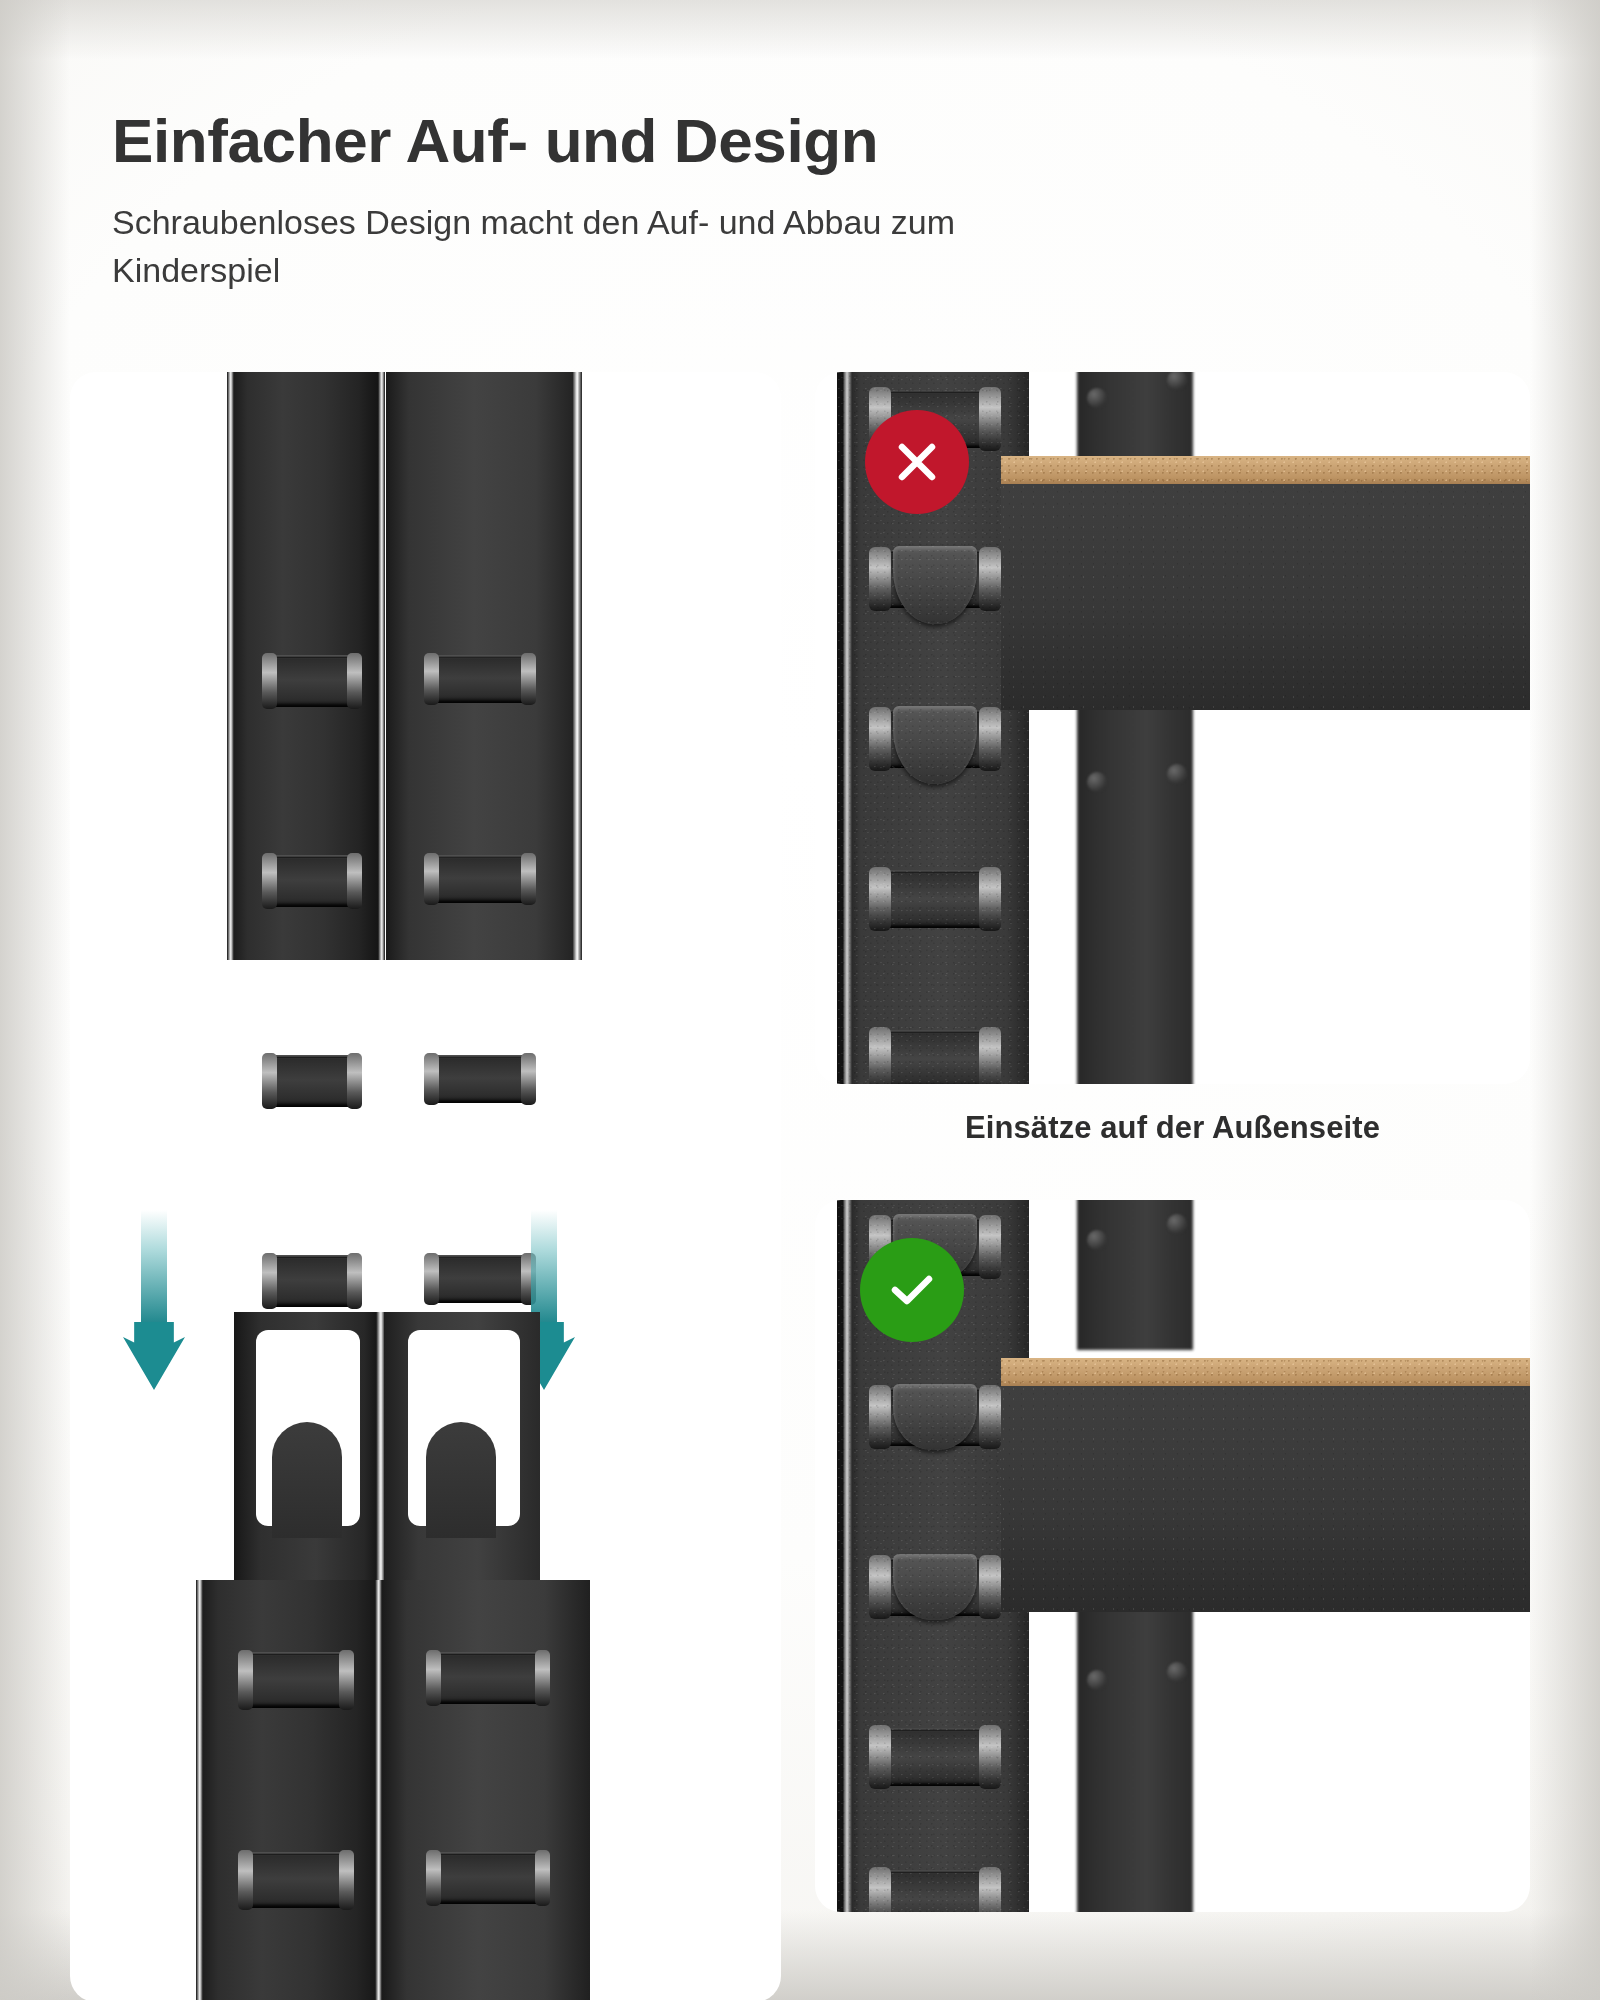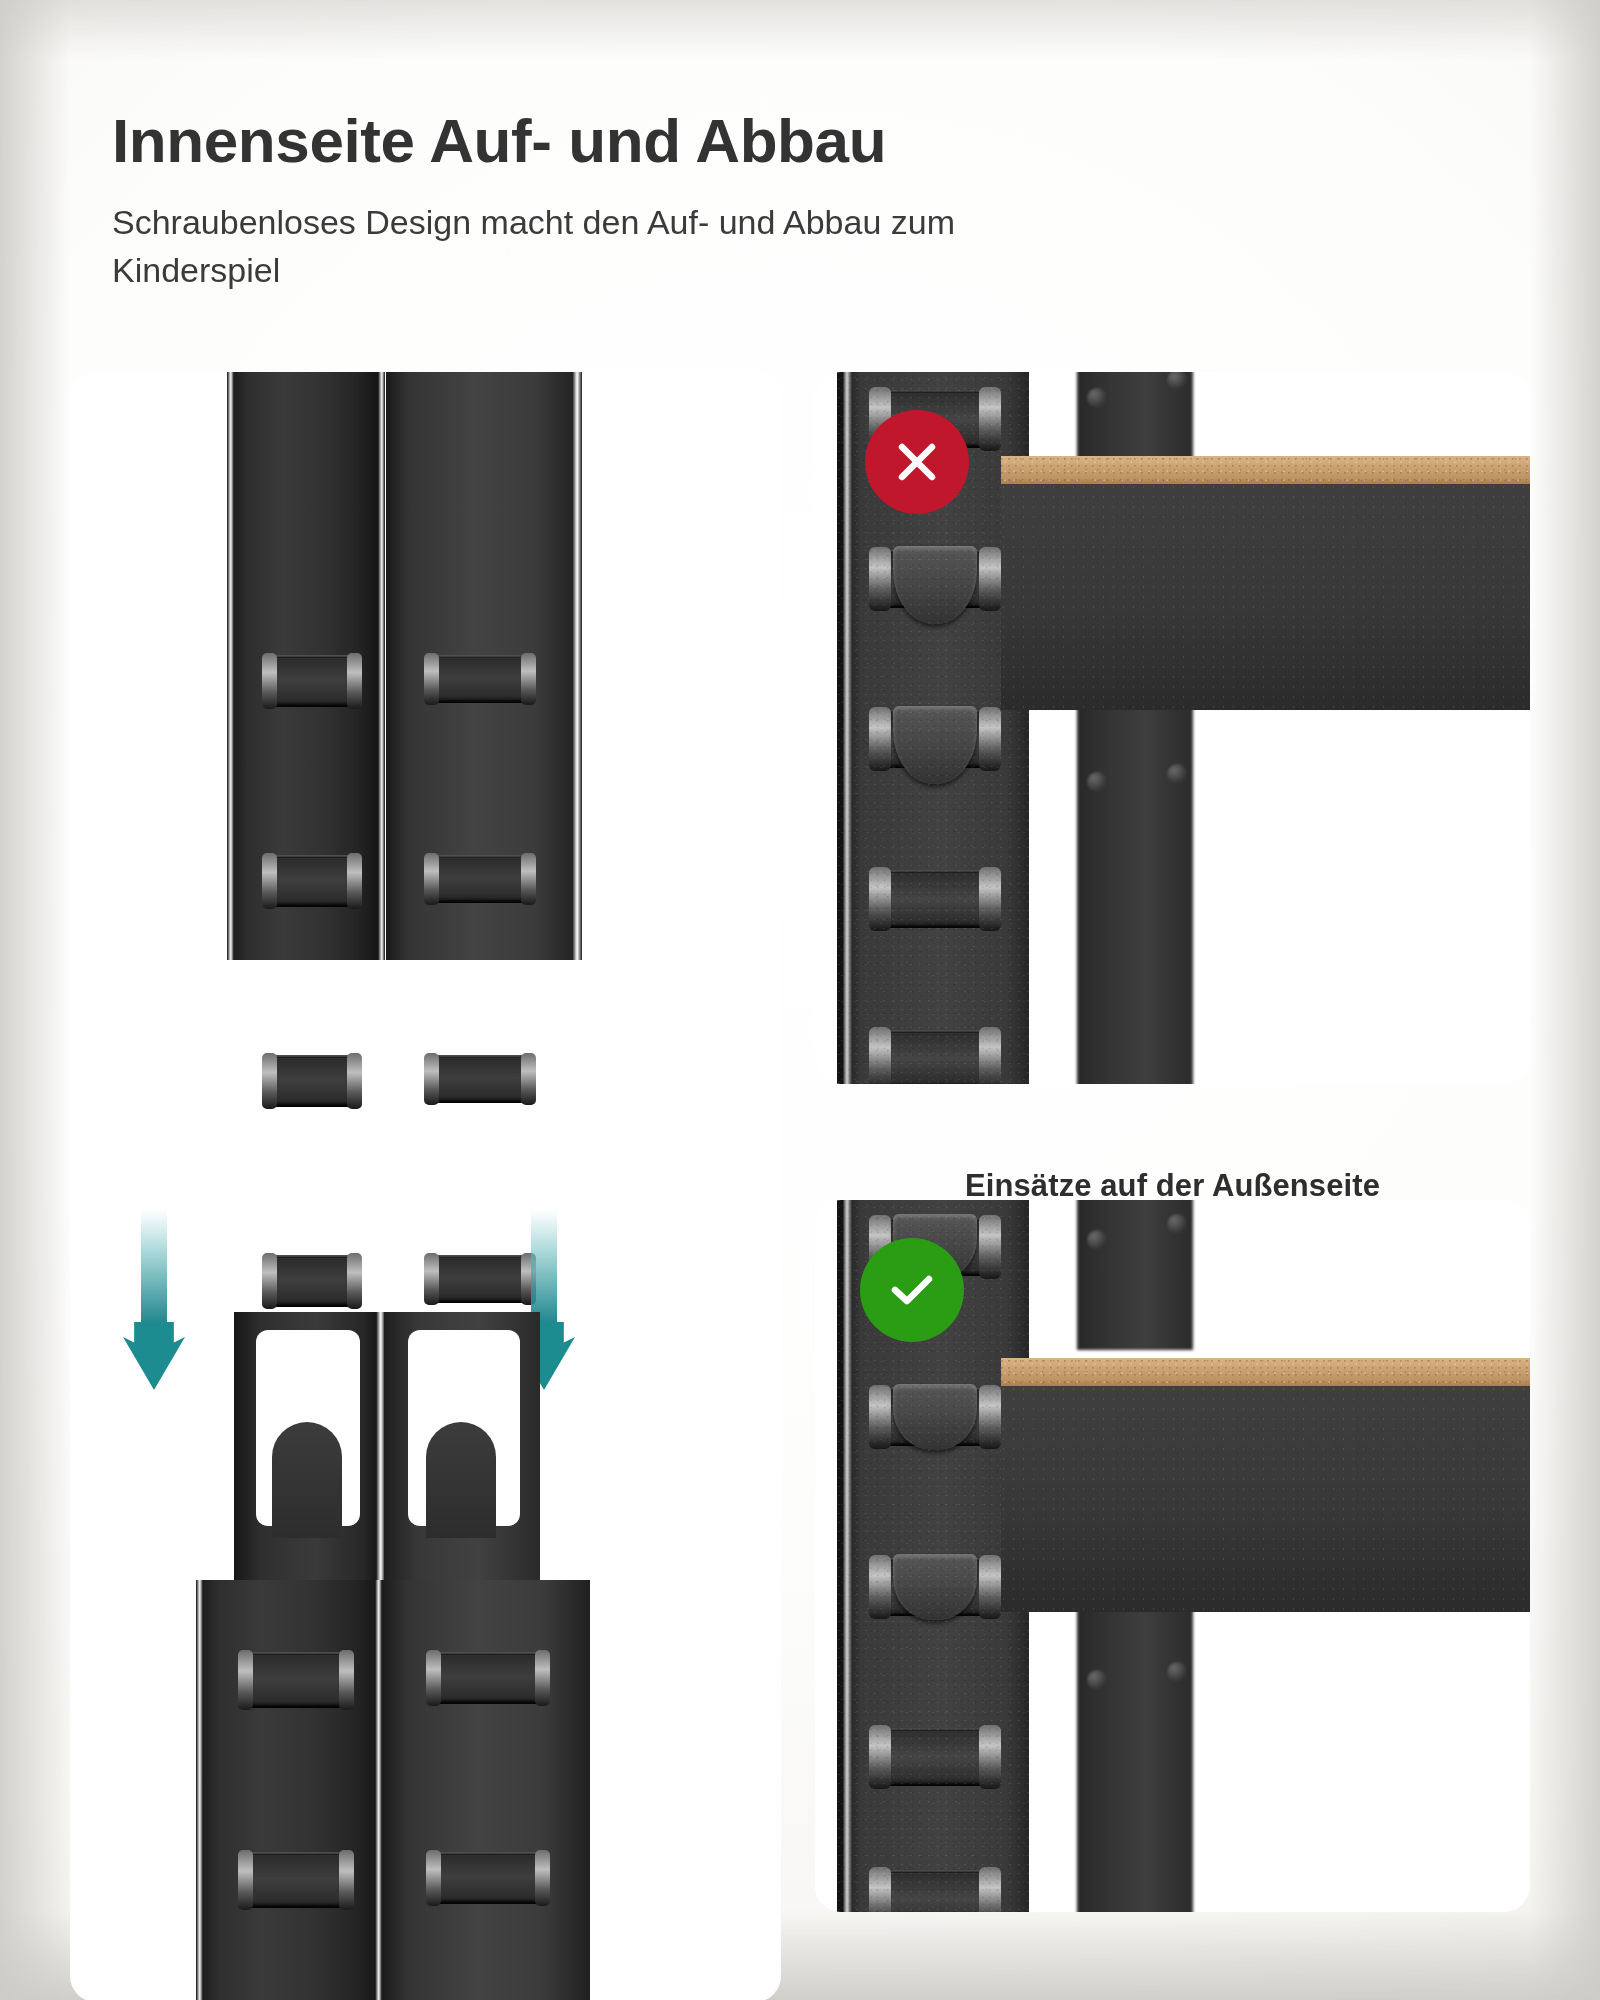--- a/index.html
+++ b/index.html
@@ -43,21 +43,21 @@
     position:absolute;background:#ffffff;border-radius:26px;overflow:hidden;
   }
   #card-left   {left:70px; top:372px; width:711px; height:1630px;}
   #card-top    {left:815px;top:372px; width:715px; height:712px;}
   #card-bottom {left:815px;top:1200px;width:715px;height:712px;}
 
   .caption{
     position:absolute;width:715px;left:815px;text-align:center;
     font-size:31px;font-weight:700;color:#2e2e2e;letter-spacing:.1px;
   }
-  #caption-top   {top:1168px;}
+  #caption-top   {top:1110px;}
   #caption-bottom{top:1938px;}
 
   
   .post{position:absolute;}
   
   .face-left{
     background:linear-gradient(90deg,#1b1b1b 0%,#2e2e2e 10%,#3a3a3a 34%,#323232 62%,#242424 86%,#141414 100%);
   }
   .face-right{
     background:linear-gradient(90deg,#1a1a1a 0%,#343434 12%,#434343 46%,#3b3b3b 78%,#202020 100%);
@@ -189,21 +189,21 @@
   #badge-x{left:865px;top:410px;background:#c1172c;}
   #badge-check{left:860px;top:1238px;background:#2a9d15;}
   .badge svg{display:block;}
 </style>
 </head>
 <body>
 
 <div id="page">
 
   <div id="header">
-    <div id="title">Innenseite Auf- und Abbau</div>
+    <div id="title">Einfacher Auf- und Design</div>
     <div id="subtitle">Schraubenloses Design macht den Auf- und Abbau zum Kinderspiel</div>
   </div>
 
   <div class="card" id="card-left">
 
     <div class="post" id="lp-upper">
       <div class="col c1 face-left">
         <div class="edge-hl" style="left:-6px;"></div>
         <div class="slot" style="left:33px;top:345px;width:92px;height:52px;"></div>
         <div class="slot" style="left:33px;top:545px;width:92px;height:52px;"></div>

